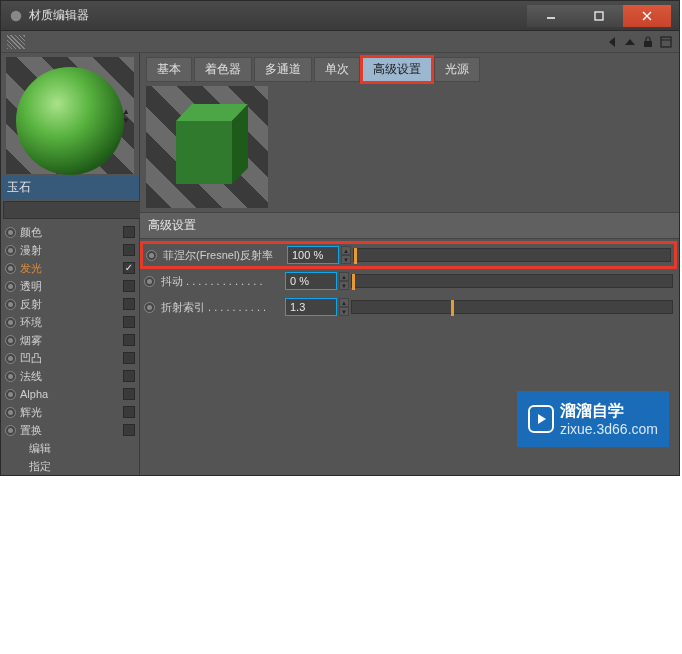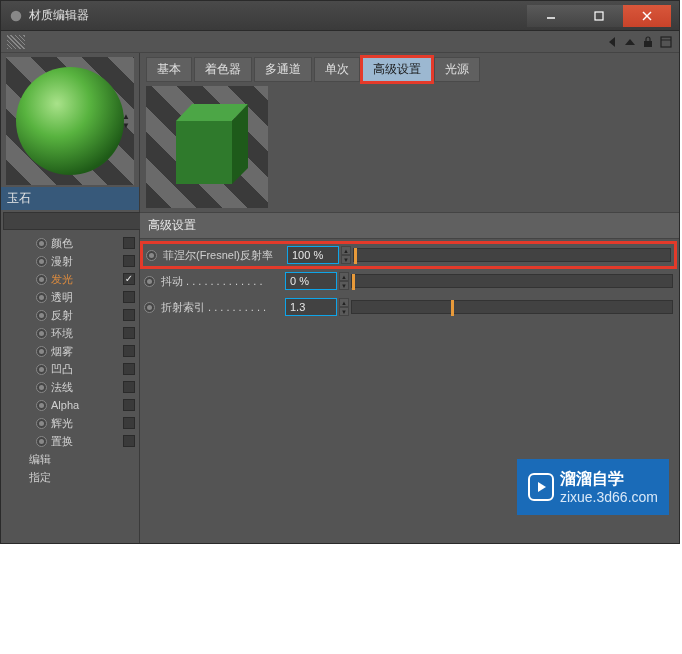--- a/index.html
+++ b/index.html
@@ -1,18 +1,18 @@
 <!DOCTYPE html>
 <html><head>
 <meta charset="utf-8">
 <style>
 * { margin: 0; padding: 0; box-sizing: border-box; font-family: "Microsoft YaHei", Arial, sans-serif; }
 body { background: #fff; width: 682px; height: 654px; overflow: hidden; }
 
-.window { width: 680px; height: 544px; background: #86efac; border: 1px solid #2a2a2a; display: flex; flex-direction: column; }
+.window { width: 680px; height: 476px; background: #86efac; border: 1px solid #2a2a2a; display: flex; flex-direction: column; }
 
 .titlebar { height: 30px; background: linear-gradient(#4a4a4a, #3a3a3a); display: flex; align-items: center; padding: 0 8px; color: #e0e0e0; font-size: 12px; border-bottom: 1px solid #2a2a2a; }
 .titlebar .icon { width: 14px; height: 14px; margin-right: 6px; }
 .winbtns { margin-left: auto; display: flex; gap: 0; }
 .winbtn { width: 48px; height: 22px; display: flex; align-items: center; justify-content: center; color: #fff; font-size: 10px; }
 .winbtn.min { background: linear-gradient(#5a5a5a, #444); }
 .winbtn.max { background: linear-gradient(#5a5a5a, #444); }
 .winbtn.close { background: linear-gradient(#d9573b, #c8432a); }
 
 .toolbar { height: 22px; background: #545454; display: flex; align-items: center; padding: 2px 6px; border-bottom: 1px solid #444; }
@@ -24,21 +24,21 @@
 
 .left { width: 139px; background: #545454; border-right: 1px solid #3a3a3a; display: flex; flex-direction: column; }
 .preview-sphere { width: 128px; height: 128px; margin: 4px auto 2px auto; position: relative; background: repeating-linear-gradient(45deg, #3a3a3a 0 18px, #6a6a6a 18px 36px); }
 .arrows { position: absolute; right: 2px; top: 50%; transform: translateY(-50%); width: 10px; color: #222; font-size: 8px; display: flex; flex-direction: column; gap: 2px; }
 .matname { background: #37597a; color: #e8e8e8; font-size: 12px; padding: 3px 6px; }
 .searchrow { display: flex; align-items: center; padding: 2px; gap: 2px; }
 .search { flex: 1; height: 18px; background: #424242; border: 1px solid #333; color: #ccc; font-size: 11px; padding: 0 4px; }
 .tri-btn { width: 14px; height: 16px; background: #666; display: flex; align-items: center; justify-content: center; color: #222; font-size: 8px; }
 .search-icon-btn { width: 18px; height: 18px; background: #666; display: flex; align-items: center; justify-content: center; }
 
-.chlist { display: flex; flex-direction: column; padding: 2px 2px 0 2px; margin-left: 31px; }
+.chlist { display: flex; flex-direction: column; padding: 2px 2px 0 2px; }
 .chrow { display: flex; align-items: center; gap: 4px; height: 18px; padding: 0 2px; color: #d0d0d0; font-size: 11px; cursor: pointer; }
 .chrow .dot { width: 11px; height: 11px; border-radius: 50%; border: 1px solid #888; background: #454545; position: relative; }
 .chrow .dot::after { content: ''; width: 5px; height: 5px; border-radius: 50%; background: #888; position: absolute; top: 2px; left: 2px; }
 .chrow .lbl { flex: 1; }
 .chrow.active .lbl { color: #d98a3f; }
 .chrow .chk { width: 12px; height: 12px; background: #3a3a3a; border: 1px solid #2a2a2a; display: flex; align-items: center; justify-content: center; color: #e8e8e8; font-size: 10px; line-height: 1; }
 .sublist { padding-left: 26px; }
 .sublist .chrow { height: 18px; }
 
 .right { flex: 1; display: flex; flex-direction: column; background: #545454; }

